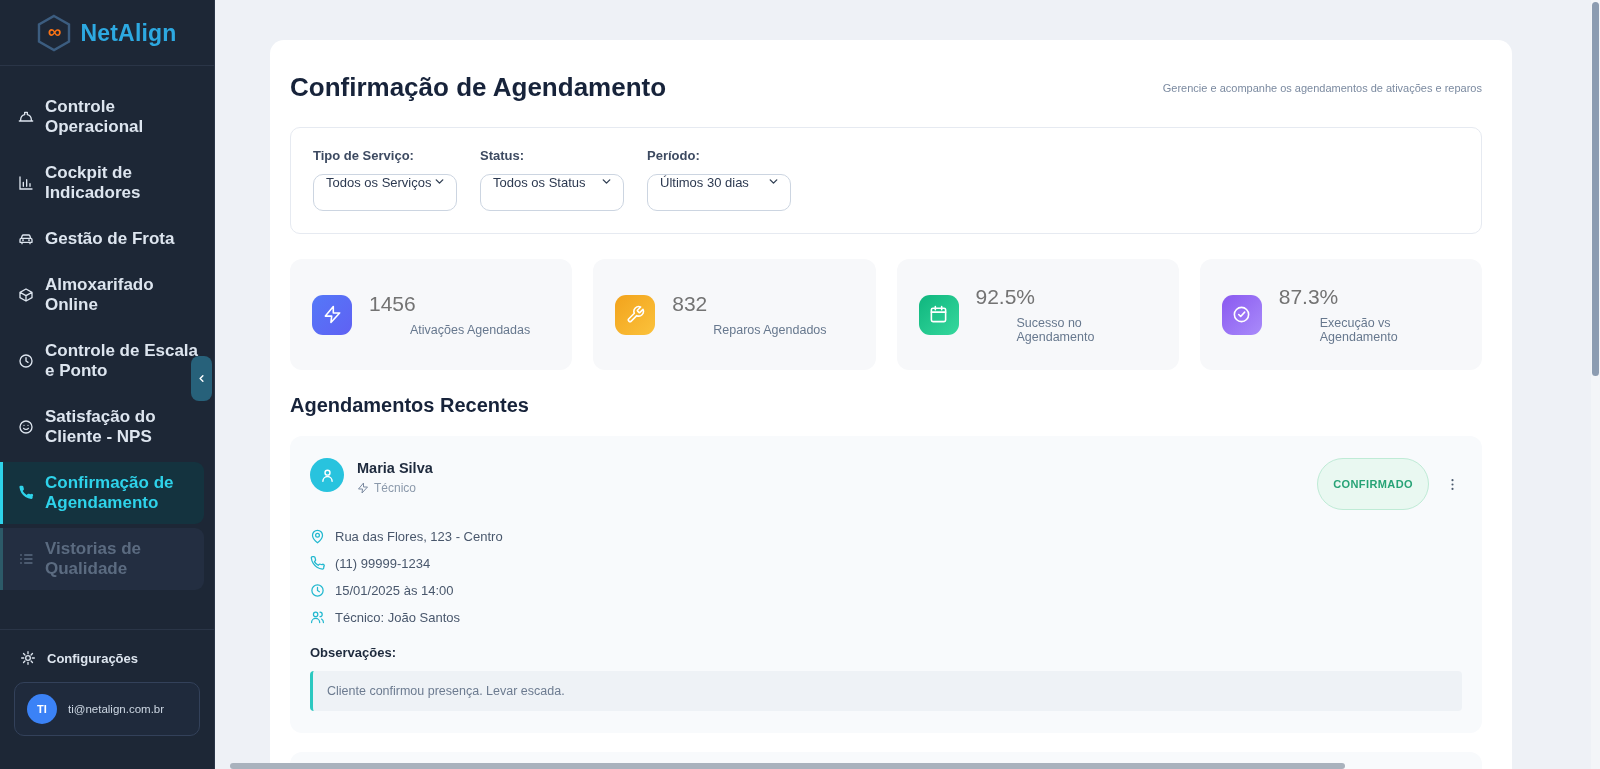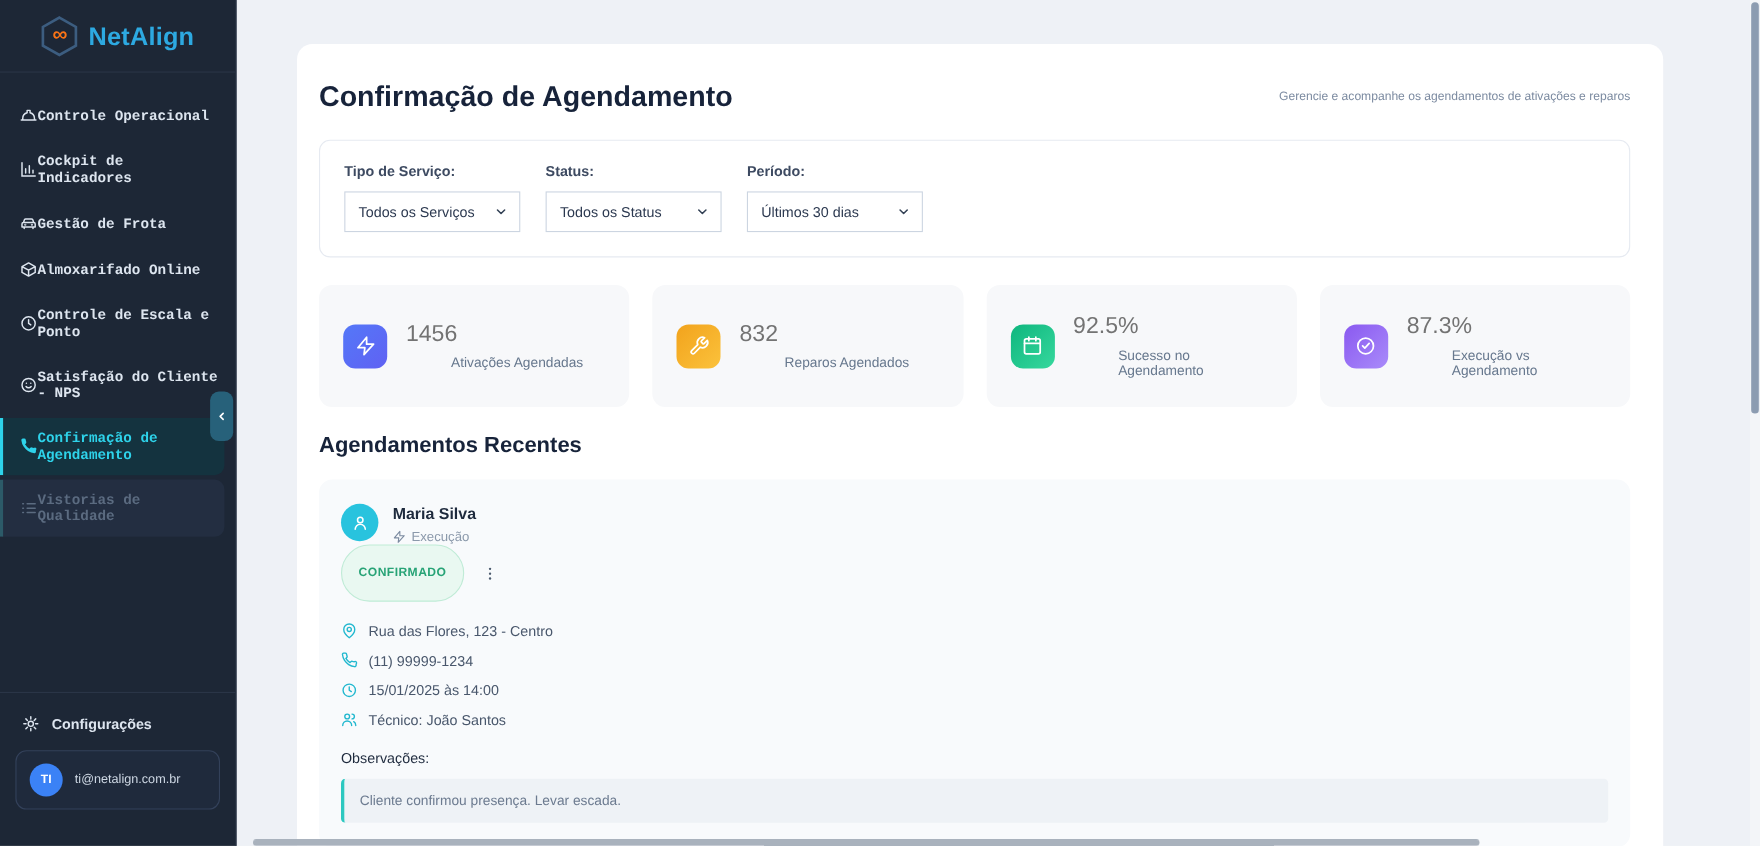--- a/index.html
+++ b/index.html
@@ -26,24 +26,24 @@
   }
   .logo-hex { position:relative; width:34px; height:38px; }
   .logo-hex .inf {
     position:absolute; inset:0; display:flex; align-items:center; justify-content:center;
     color:#f97316; font-size:19px; font-weight:bold; padding-bottom:2px;
   }
   .logo-text { font-size:23px; font-weight:bold; color:#2da9e1; letter-spacing:.2px; }
 
   .nav { flex:1; padding-top:16px; }
   .nav-item {
-    display:flex; align-items:center; 
+    display:flex; align-items:center; gap:11px;
     padding:11px 10px 11px 15px; margin:4px 0;
-    font-size:13px; font-weight:bold; color:#dde5ef;
-    border-left:3px solid transparent; cursor:pointer;font-family:Liberation Mono, monospace;
+    font-size:17px; font-weight:bold; color:#dde5ef;
+    border-left:3px solid transparent; cursor:pointer;
   }
   .nav-item svg { width:16px; height:16px; flex:none; }
   .nav-item.active {
     background:#14333f; color:#2ed3ea; border-left-color:#2ed3ea;
     border-radius:0 9px 9px 0; margin-right:10px;
   }
   .nav-item.disabled {
     background:#232e41; color:#5b6b80; border-left-color:#2c5a68;
     border-radius:0 9px 9px 0; margin-right:10px;
   }
@@ -86,23 +86,23 @@
   .page-title { font-size:26px; font-weight:bold; color:#17233a; }
   .page-subtitle { font-size:11px; color:#7b8aa0; margin-top:10px; }
 
   .filter-card {
     border:1px solid #e6eaf1; border-radius:10px;
     margin-top:24px; padding:20px 22px 22px;
     display:flex; gap:23px;
   }
   .filter-label { font-size:13px; font-weight:bold; color:#3d4a61; }
   .select-box {
-    margin-top:11px; width:160px; height:37px;
-    border:1px solid #ccd5e1; border-radius:0;
-    display:flex; align-items:center; justify-content:space-between;
+    margin-top:11px; width:144px; height:37px;
+    border:1px solid #ccd5e1; border-radius:10px;
+    display:flex; align-items:flex-start; justify-content:space-between;
     padding:0 10px 0 12px; font-size:13px; color:#2c3950;
     background:#fff; cursor:pointer;
   }
   .select-box svg { width:13px; height:13px; color:#334155; }
 
   .stats-row { display:flex; gap:21px; margin-top:25px; }
   .stat-card {
     flex:1; background:#f7f8fa; border-radius:12px;
     padding:26px 22px; display:flex; align-items:center; gap:17px;
   }
@@ -117,21 +117,21 @@
   .grad-purple { background:linear-gradient(135deg,#8a59f0,#a98bfa); }
   .stat-value { font-size:21px; font-weight:normal; color:#737373; }
   .stat-label { font-size:12.5px; color:#67788e; margin-top:7px;margin-left:41px; }
 
   .section-title { font-size:20px; font-weight:bold; color:#17233a; margin-top:24px; }
 
   .appt-card {
     background:#f8fafc; border-radius:12px;
     margin-top:19px; padding:22px 20px;
   }
-  .appt-head { display:flex; justify-content:space-between; align-items:flex-start;flex-direction:column; }
+  .appt-head { display:flex; justify-content:space-between; align-items:flex-start; }
   .appt-person { display:flex; gap:13px; }
   .avatar {
     width:34px; height:34px; border-radius:50%; background:#28c3de; color:#fff;
     display:flex; align-items:center; justify-content:center; flex:none;
   }
   .avatar svg { width:17px; height:17px; }
   .appt-name { font-size:14.5px; font-weight:bold; color:#1e2a3d; padding-top:2px; }
   .appt-type { display:flex; align-items:center; gap:5px; font-size:12px; color:#8b99ab; margin-top:5px; }
   .appt-type svg { width:12px; height:12px; color:#7b8aa0; }
   .appt-actions { display:flex; align-items:center; gap:14px; }
@@ -141,21 +141,21 @@
   }
   .badge-confirmed { color:#27a376; background:#e9f8f1; border:1px solid #bfebd6; }
   .badge-pending   { color:#b97f24; background:#fcf1dd; border:1px solid #f3e1bf; width:92px; height:27px; }
   .kebab { color:#4b5a6e; cursor:pointer; padding:2px; }
   .kebab svg { width:15px; height:15px; }
 
   .appt-details { margin-top:19px; display:flex; flex-direction:column; gap:12px; }
   .detail-row { display:flex; align-items:center; gap:10px; font-size:13px; color:#49576c; }
   .detail-row svg { width:15px; height:15px; color:#22b8cf; flex:none; }
 
-  .notes-label { font-size:13px; font-weight:normal; color:#1e2a3d; margin-top:20px; }
+  .notes-label { font-size:13px; font-weight:bold; color:#1e2a3d; margin-top:20px; }
   .note-box {
     margin-top:11px; background:#eef2f6; border-left:3px solid #2cc8c0;
     border-radius:4px; padding:13px 14px; font-size:12.5px; color:#6c7b90;
   }
 
   
   .vscroll-track { position:fixed; top:0; right:0; width:9px; height:769px; background:#f3f5f8; }
   .vscroll-thumb { position:absolute; top:2px; right:1px; width:7px; height:374px; background:#8c9cb1; border-radius:4px; }
   .hscroll-thumb { position:fixed; left:230px; bottom:0; width:1115px; height:6px; background:#a9b2bd; border-radius:3px; }
 </style>
@@ -346,21 +346,21 @@
                 <circle cx="12" cy="8" r="3.5"></circle>
                 <path d="M5.5 20a6.5 6.5 0 0 1 13 0"></path>
               </svg>
           </span>
           <div>
             <div class="appt-name">Maria Silva</div>
             <div class="appt-type">
               <svg viewBox="0 0 24 24" fill="none" stroke="currentColor" stroke-width="2" stroke-linejoin="round">
                   <polygon points="13 2 3 14 11 14 10 22 21 10 13 10"></polygon>
                 </svg>
-              <span>Execução</span>
+              <span>Técnico</span>
             </div>
           </div>
         </div>
         <div class="appt-actions">
           <span class="badge badge-confirmed">CONFIRMADO</span>
           <span class="kebab">
             <svg viewBox="0 0 24 24" fill="currentColor">
                 <circle cx="12" cy="5" r="1.7"></circle>
                 <circle cx="12" cy="12" r="1.7"></circle>
                 <circle cx="12" cy="19" r="1.7"></circle>

